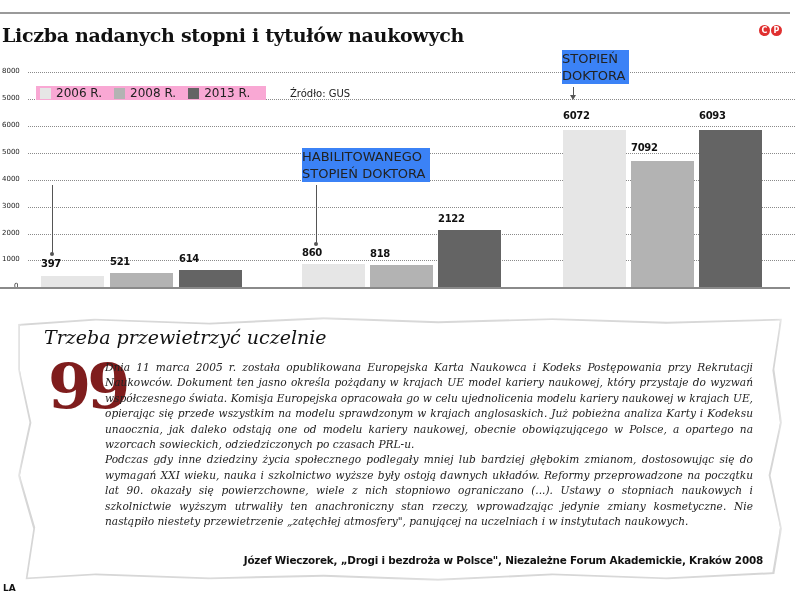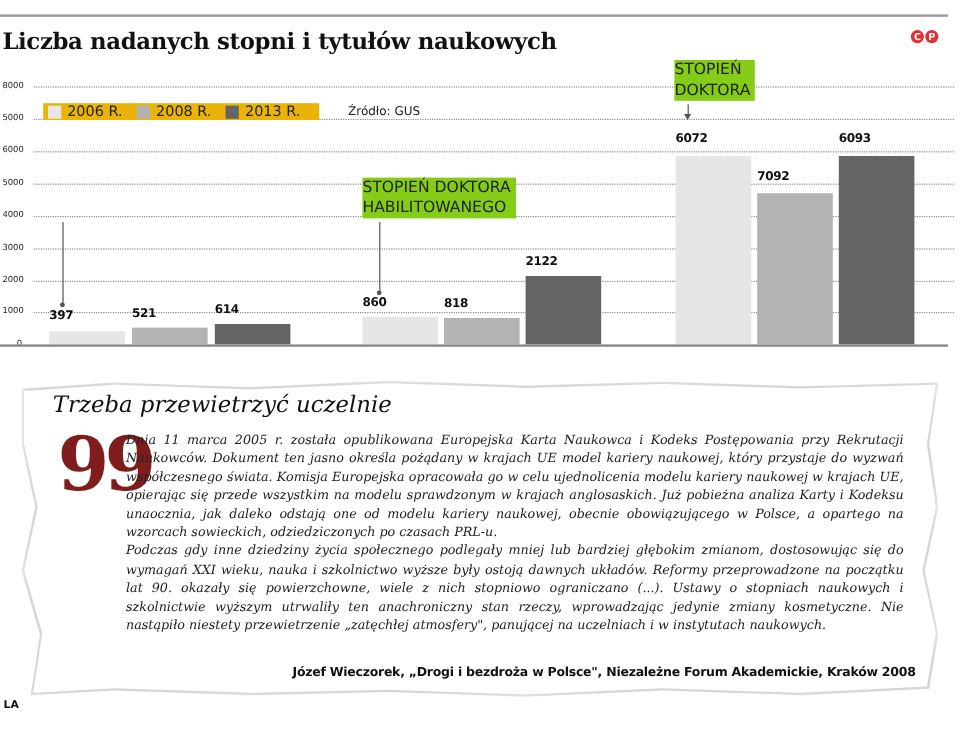--- a/index.html
+++ b/index.html
@@ -8,26 +8,26 @@
   .title { position:absolute; left:2px; top:24px; font-family:"DejaVu Serif", serif; font-weight:bold; font-size:19px; letter-spacing:-0.3px; color:#111; }
   .logo { position:absolute; left:759px; top:25px; display:flex; gap:1px; }
   .logo span { width:11px; height:11px; border-radius:50%; background:#e03030; color:#fff; font-size:8px; font-weight:bold; display:flex; align-items:center; justify-content:center; line-height:1; }
 
   .chart { position:absolute; left:0; top:60px; width:795px; height:240px; }
   .gridline { position:absolute; left:28px; right:0; height:0; border-top:1.5px dotted #8a8a8a; }
   .ytick { position:absolute; left:2px; font-size:7px; color:#222; width:26px; }
   .baseline { position:absolute; left:0; width:790px; height:2px; background:#8a8a8a; }
   .bar { position:absolute; }
   .bar-val { position:absolute; font-weight:bold; font-size:10px; color:#111; letter-spacing:-0.3px; }
-  .group-label { position:absolute; font-size:13px; color:#222; line-height:17px; background:#84cc16; padding-right:4px; }
+  .group-label { position:absolute; font-size:13px; color:#222; line-height:17px; background:#3b82f6; padding-right:4px; }
   .leader { position:absolute; width:1px; background:#555; }
   .leader-dot { position:absolute; width:4px; height:4px; border-radius:50%; background:#555; }
   .arrow-head { position:absolute; width:0; height:0; border-left:3px solid transparent; border-right:3px solid transparent; border-top:5px solid #555; }
 
-  .legend { position:absolute; left:36px; top:86px; display:flex; align-items:center; font-size:12px; color:#222; background:#eab308; padding:0 4px; }
+  .legend { position:absolute; left:36px; top:86px; display:flex; align-items:center; font-size:12px; color:#222; background:#f9a8d4; padding:0 4px; }
   .legend .sw { width:11px; height:11px; display:inline-block; margin-right:5px; }
   .legend .item { display:flex; align-items:center; margin-right:12px; }
   .source { position:absolute; left:287px; top:88px; font-size:10px; color:#222; background:#fff; padding:0 3px; }
 
   .paper { position:absolute; left:20px; top:318px; width:760px; height:262px; background:#fff;
            box-shadow: 0 0 8px 3px rgba(0,0,0,0.18);
            clip-path: polygon(0% 3%, 10% 1%, 25% 2.5%, 40% 0.5%, 55% 2%, 70% 0.8%, 85% 2.2%, 100% 1%, 99% 20%, 100% 40%, 98.5% 60%, 100% 80%, 99% 97%, 85% 99%, 70% 97.5%, 55% 99.5%, 40% 98%, 25% 99%, 10% 97.5%, 1% 99%, 2% 80%, 0% 60%, 1.5% 40%, 0% 20%); }
   .paper-shadow { position:absolute; left:18px; top:316px; width:764px; height:266px; background:#d6d6d6; filter:blur(3px);
            clip-path: polygon(0% 3%, 10% 1%, 25% 2.5%, 40% 0.5%, 55% 2%, 70% 0.8%, 85% 2.2%, 100% 1%, 99% 20%, 100% 40%, 98.5% 60%, 100% 80%, 99% 97%, 85% 99%, 70% 97.5%, 55% 99.5%, 40% 98%, 25% 99%, 10% 97.5%, 1% 99%, 2% 80%, 0% 60%, 1.5% 40%, 0% 20%); }
   .quote-title { position:absolute; left:44px; top:326px; font-family:"DejaVu Serif", serif; font-style:italic; font-size:19px; color:#111;text-align:center; }
@@ -72,22 +72,22 @@
   <div class="leader-dot" style="left:50px; top:192px"></div>
 
   <div class="bar" style="left:41px; width:63px; top:216px; height:11px; background:#e6e6e6"></div>
   <div class="bar" style="left:110px; width:63px; top:213px; height:14px; background:#b3b3b3"></div>
   <div class="bar" style="left:179px; width:63px; top:210px; height:17px; background:#646464"></div>
   <div class="bar-val" style="left:41px; top:198px">397</div>
   <div class="bar-val" style="left:110px; top:196px">521</div>
   <div class="bar-val" style="left:179px; top:193px">614</div>
 
   <div class="group-label" style="left:302px; top:88px">
+    <div>HABILITOWANEGO</div>
     <div>STOPIEŃ DOKTORA</div>
-    <div>HABILITOWANEGO</div>
   </div>
   <div class="leader" style="left:316px; top:125px; height:58px"></div>
   <div class="leader-dot" style="left:314px; top:182px"></div>
 
   <div class="bar" style="left:302px; width:63px; top:204px; height:23px; background:#e6e6e6"></div>
   <div class="bar" style="left:370px; width:63px; top:205px; height:22px; background:#b3b3b3"></div>
   <div class="bar" style="left:438px; width:63px; top:170px; height:57px; background:#646464"></div>
   <div class="bar-val" style="left:302px; top:187px">860</div>
   <div class="bar-val" style="left:370px; top:188px">818</div>
   <div class="bar-val" style="left:438px; top:153px">2122</div>

